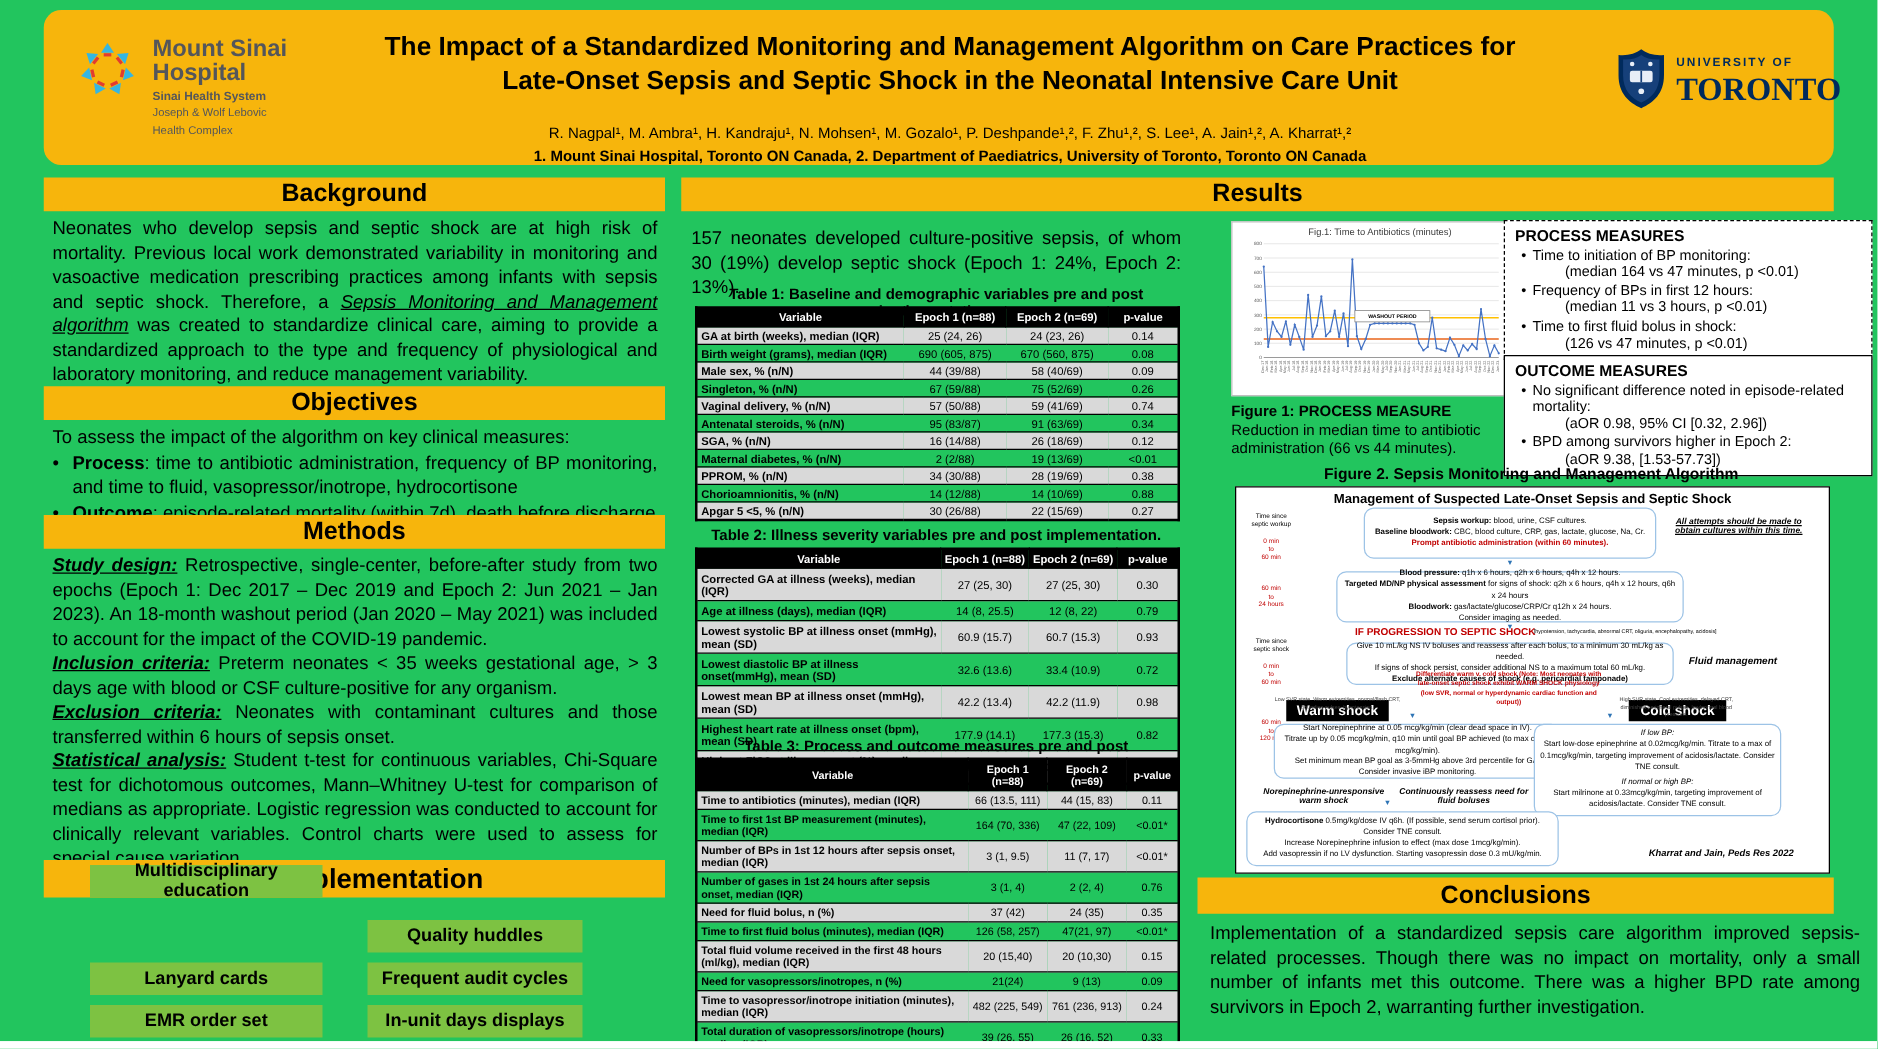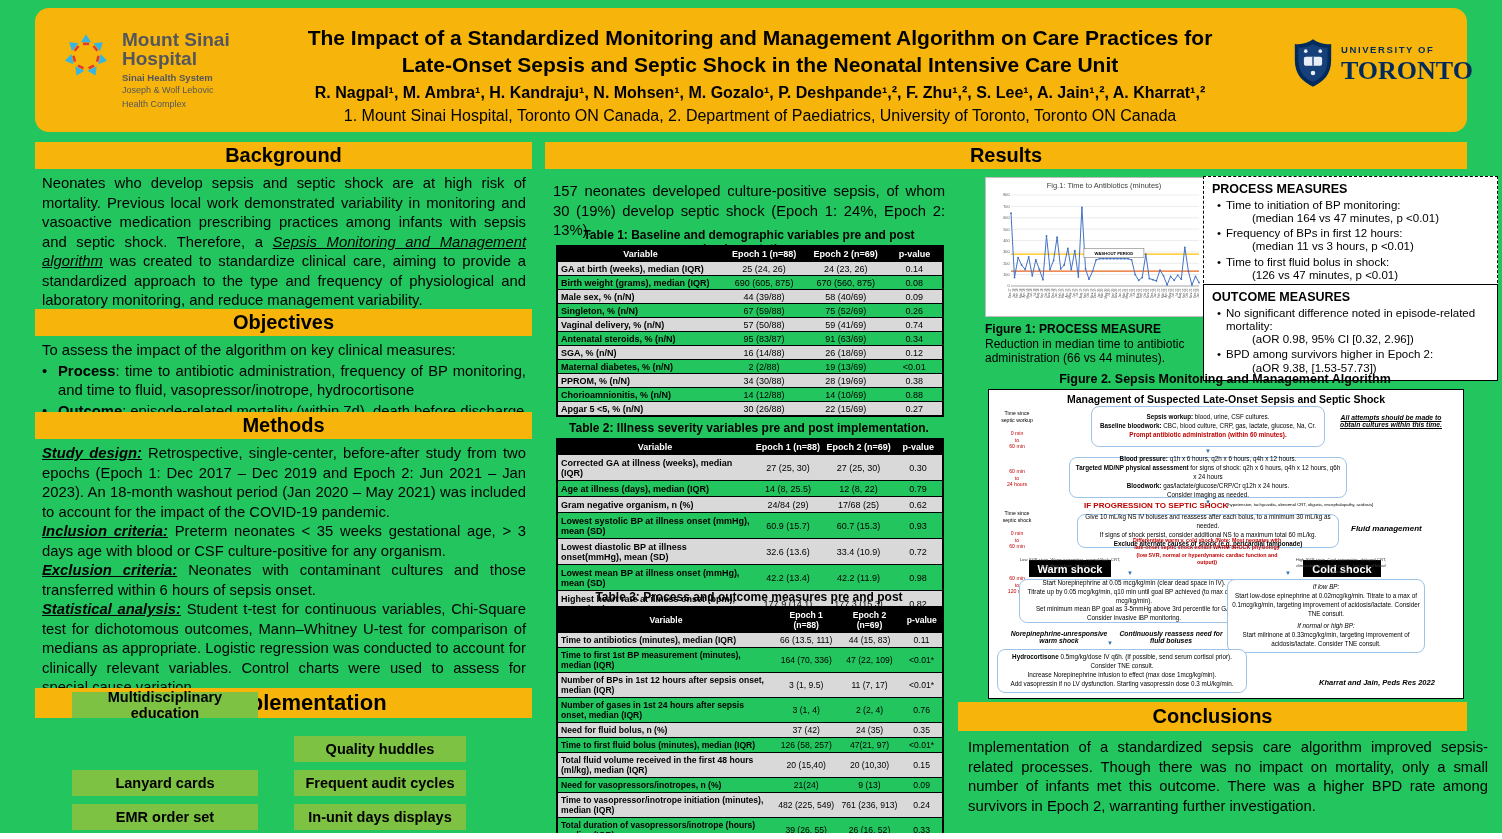--- a/index.html
+++ b/index.html
@@ -8,22 +8,22 @@
   .abs{position:absolute;}
   
   .header-band{left:35px;top:8px;width:1432px;height:124px;background:#F7B50C;border-radius:14px;}
   .ms-logo{left:60px;top:30px;display:flex;gap:10px;align-items:flex-start;}
   .ms-text{color:#54565B;line-height:1.02;}
   .ms-name{font-size:19px;font-weight:bold;}
   .ms-sub1{font-size:9.5px;font-weight:bold;margin-top:4px;}
   .ms-sub2{font-size:9px;margin-top:3px;line-height:1.15;}
   .title-block{left:240px;top:24px;width:1040px;text-align:center;}
   .title-l{font-size:21px;font-weight:bold;line-height:1.3;}
-  .authors{font-size:16px;font-weight:bold;margin-top:5px;}
-  .affil{font-size:16px;font-weight:normal;margin-top:5px;}
+  .authors{font-size:12px;font-weight:normal;margin-top:20px;}
+  .affil{font-size:12px;font-weight:bold;margin-top:5px;}
   .uoft-logo{left:1293px;top:38px;display:flex;gap:8px;align-items:center;}
   .uoft-text{color:#002A5C;}
   .uoft-l1{font-size:9.5px;font-weight:bold;letter-spacing:1.6px;}
   .uoft-l2{font-family:"Liberation Serif",serif;font-size:26px;font-weight:bold;margin-top:1px;}
   
   .secbar{background:#F7B50C;font-weight:bold;font-size:20px;
     display:flex;align-items:center;justify-content:center;}
   
   .bodytext{font-size:14.8px;line-height:1.32;text-align:justify;}
   .em-ital{font-style:italic;text-decoration:underline;}
@@ -290,26 +290,20 @@
           <td>Corrected GA at illness (weeks), median (IQR)</td>
           <td>27 (25, 30)</td>
           <td>27 (25, 30)</td>
           <td>0.30</td>
         </tr>
         <tr>
           <td>Age at illness (days), median (IQR)</td>
           <td>14 (8, 25.5)</td>
           <td>12 (8, 22)</td>
           <td>0.79</td>
-        </tr>
-        <tr>
-          <td>Gram negative organism, n (%)</td>
-          <td>24/84 (29)</td>
-          <td>17/68 (25)</td>
-          <td>0.62</td>
         </tr>
         <tr>
           <td>Lowest systolic BP at illness onset (mmHg), mean (SD)</td>
           <td>60.9 (15.7)</td>
           <td>60.7 (15.3)</td>
           <td>0.93</td>
         </tr>
         <tr>
           <td>Lowest diastolic BP at illness onset(mmHg), mean (SD)</td>
           <td>32.6 (13.6)</td>

